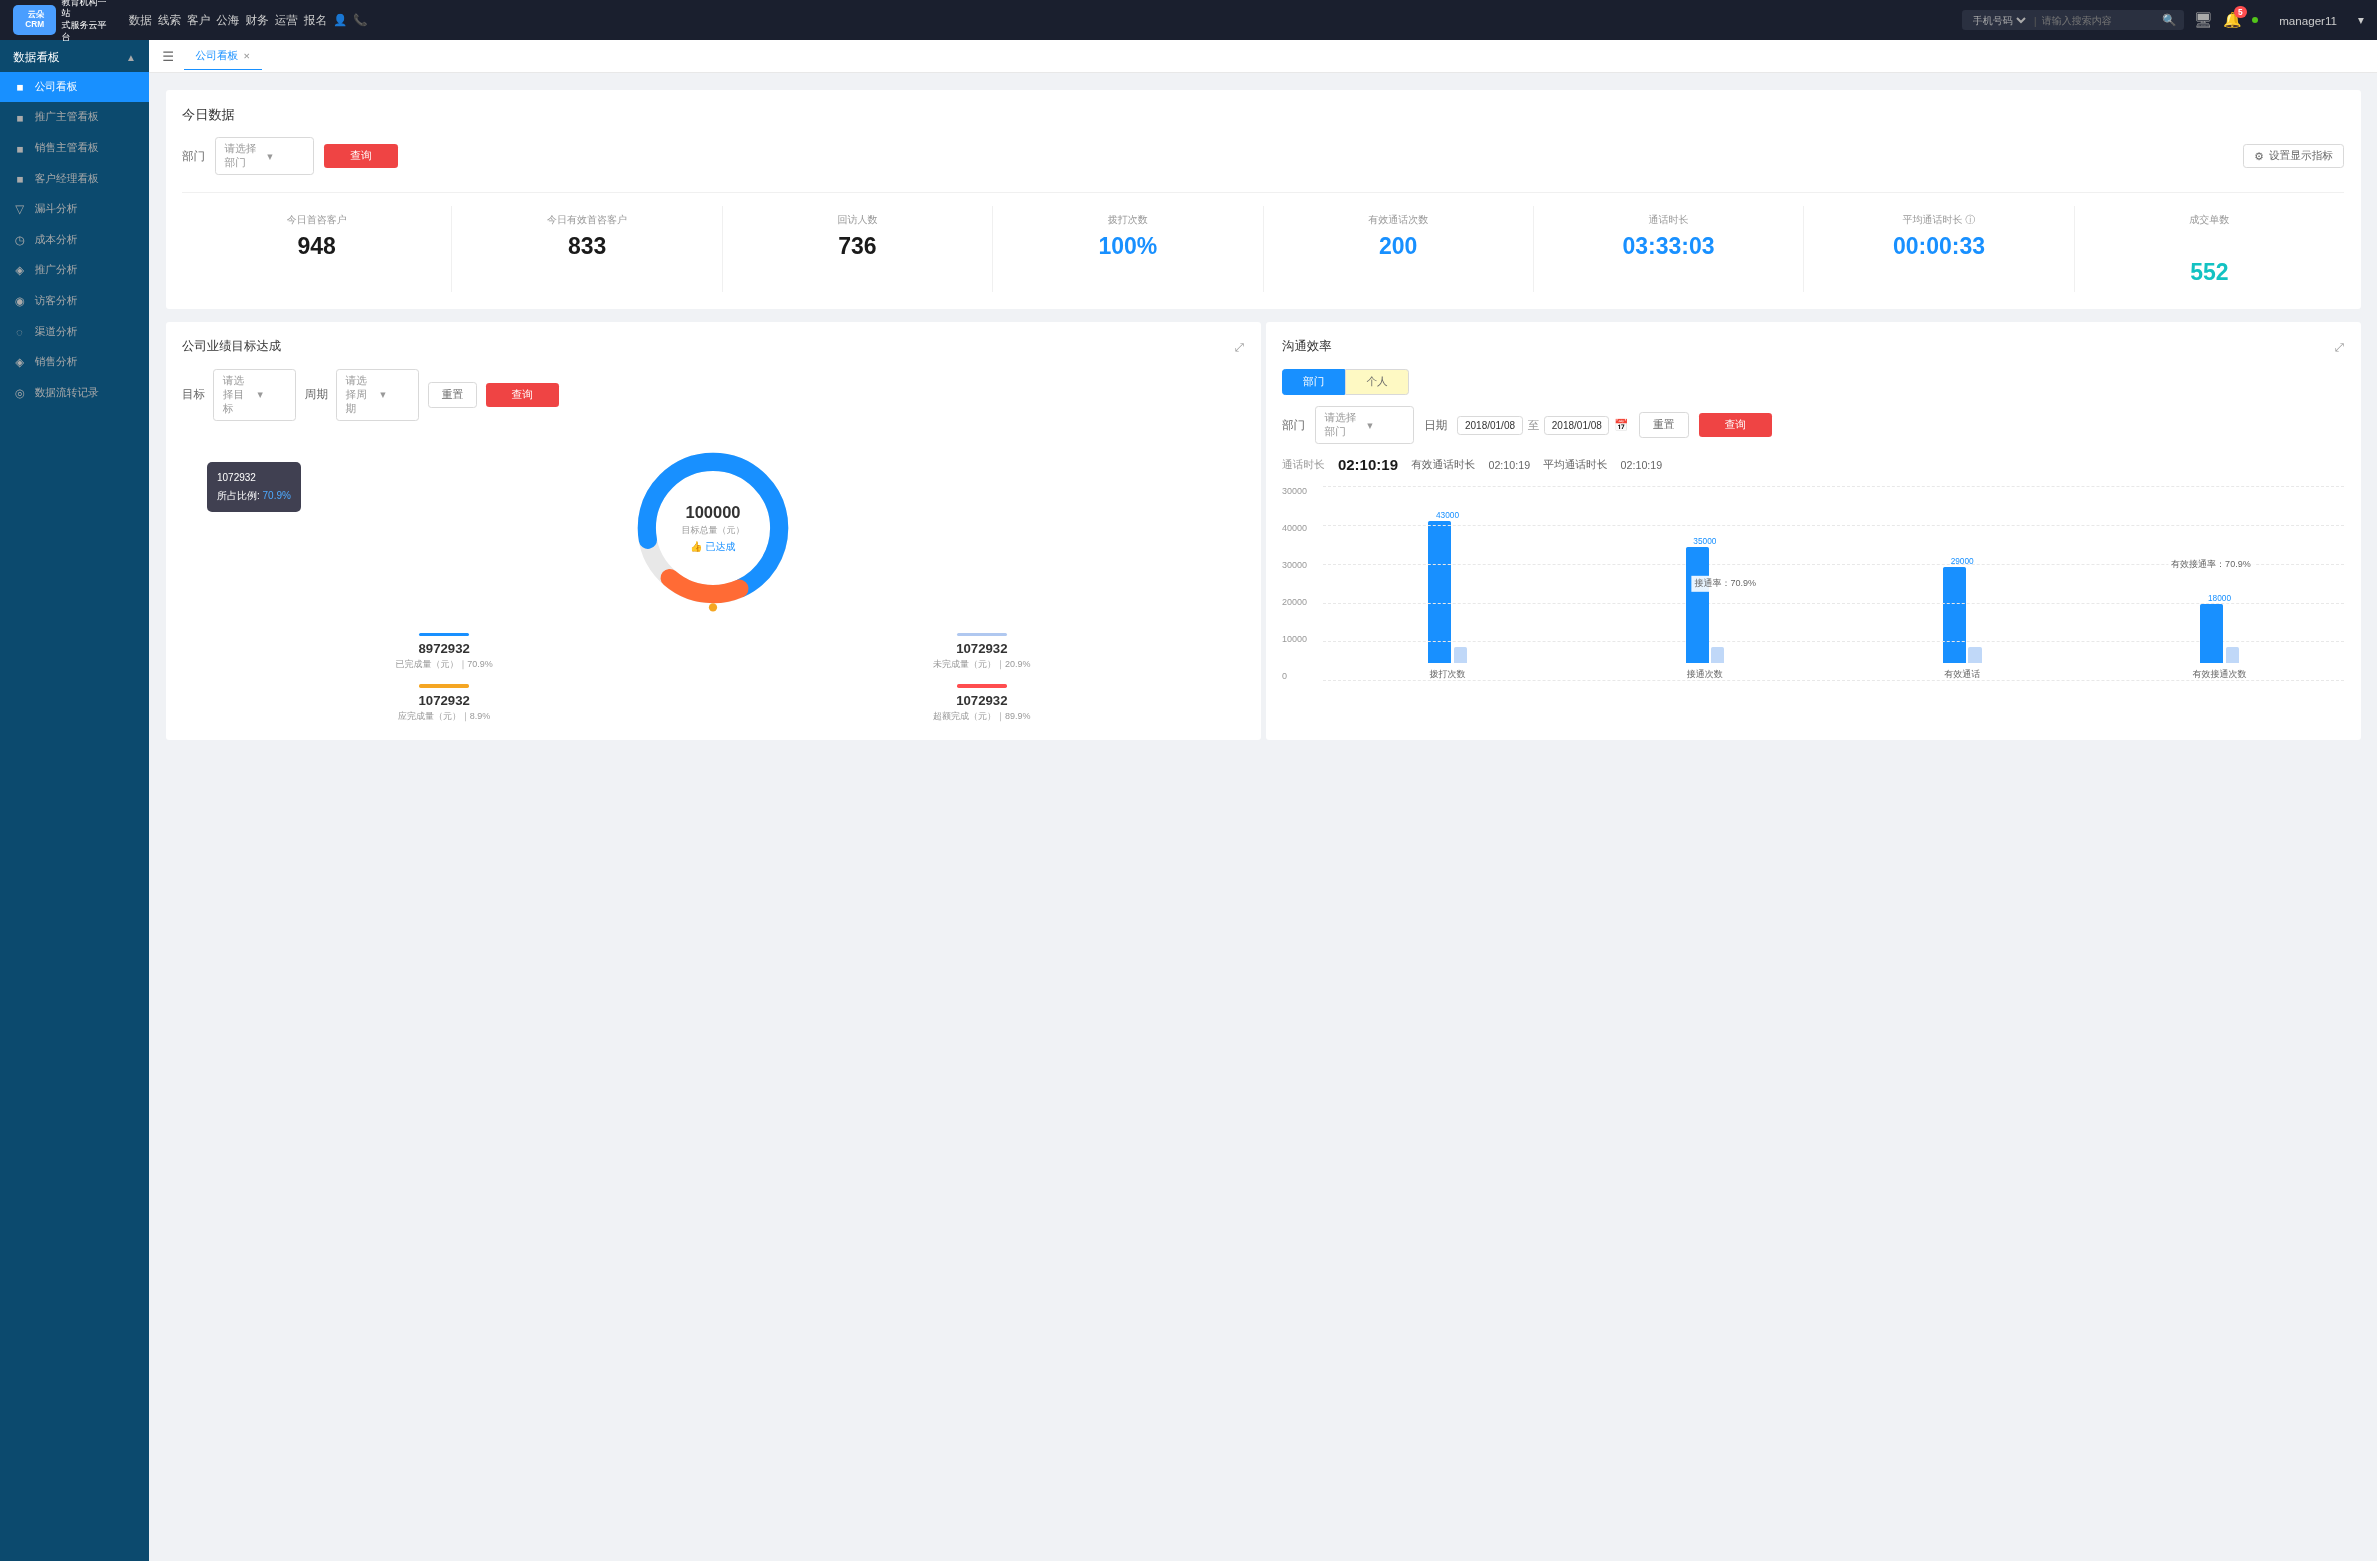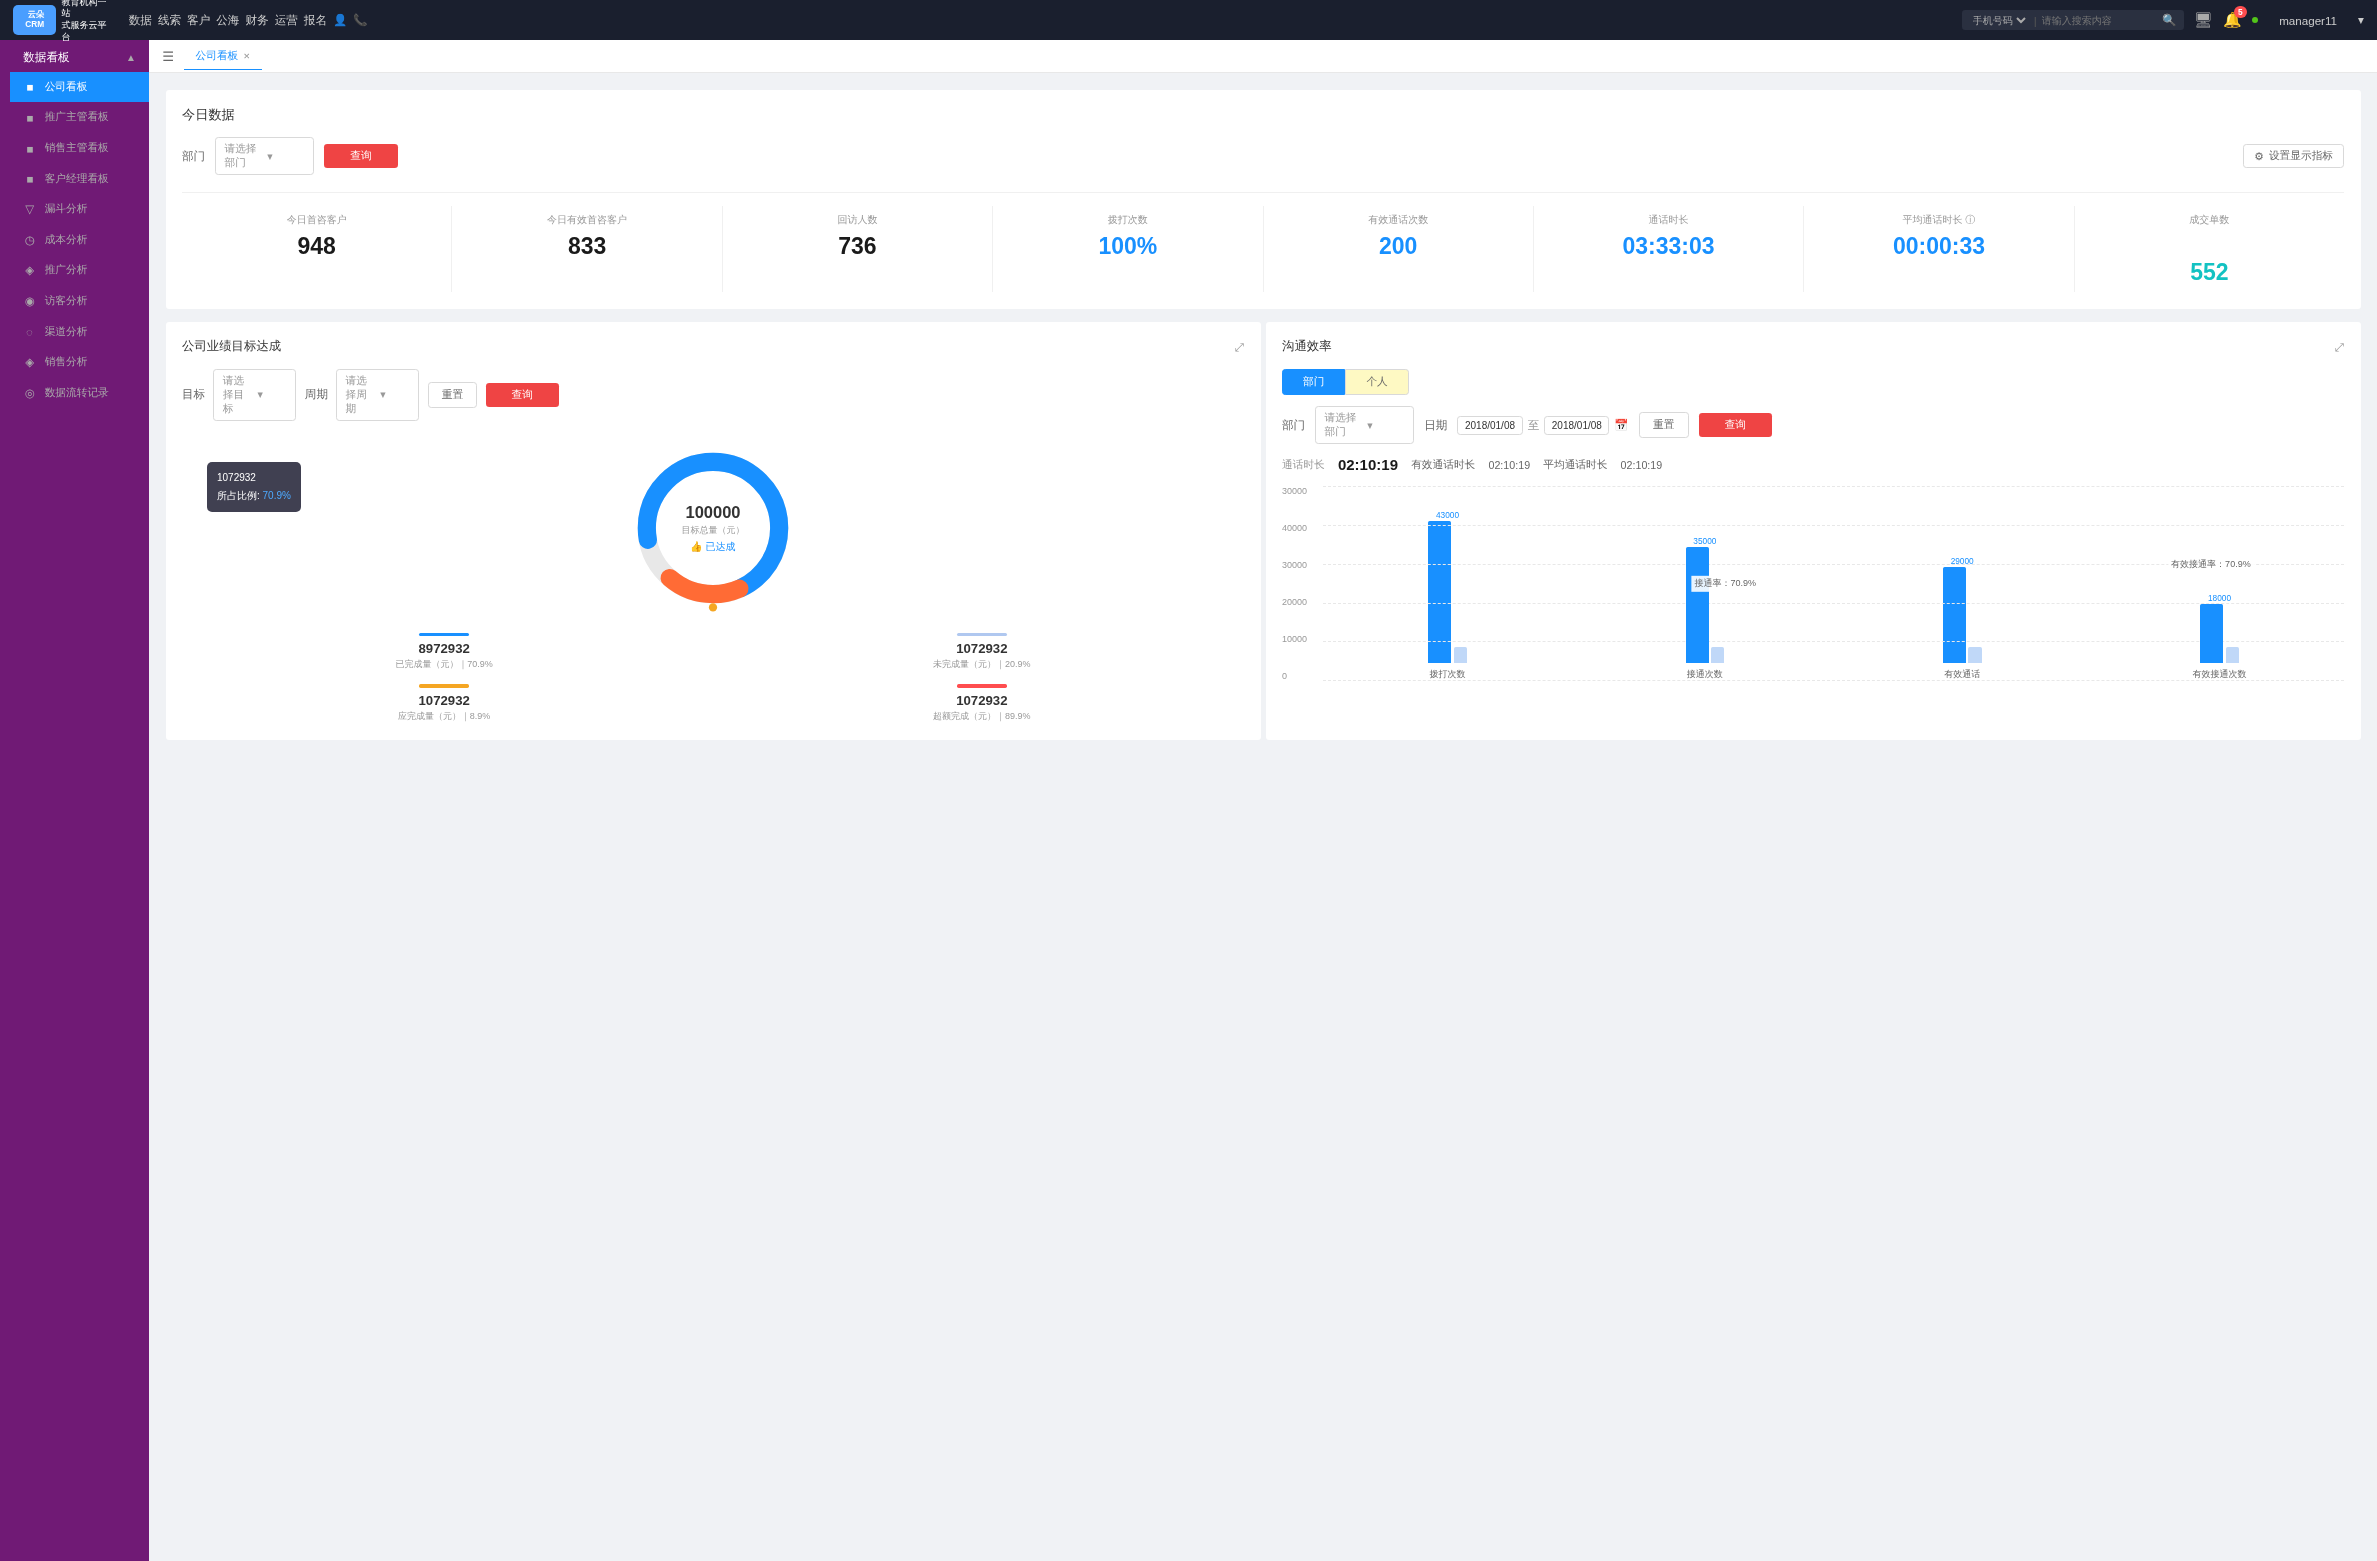--- a/index.html
+++ b/index.html
@@ -23,21 +23,21 @@
     .search-icon-btn { color: #aaa; cursor: pointer; font-size: 11.6px; }
     .nav-icon-btn { color: #aaa; cursor: pointer; font-size: 15px; position: relative; }
     .badge { position: absolute; top: -5px; right: -5px; background: #ff4d4f; color: #fff; border-radius: 8.3px; font-size: 8.3px; padding: 0.8px 4.1px; font-weight: bold; }
     .user-info { display: flex; align-items: center; gap: 21px; color: #ccc; cursor: pointer; }
     .online-dot { width: 6.6px; height: 6.6px; background: #52c41a; border-radius: 50%; }
 
     
     .layout { display: flex; margin-top: 40px; height: calc(100vh - 40px); }
 
     
-    .sidebar { width: 149px; background: #701a75; flex-shrink: 0; overflow-y: auto; padding-left: 10px; }
+    .sidebar { width: 149px; background: #0c4a6e; flex-shrink: 0; overflow-y: auto; }
     .sidebar-group-header {
       display: flex; align-items: center; justify-content: space-between;
       padding: 10px 13.2px 6.6px; color: #fff; font-size: 11.6px; font-weight: 500;
       cursor: pointer;
     }
     .sidebar-group-header .icon { font-size: 10px; color: #aaa; }
     .sidebar-item {
       display: flex; align-items: center; gap: 8.3px;
       padding: 8.3px 13.2px; color: #aaa; cursor: pointer; font-size: 10.7px;
     }

